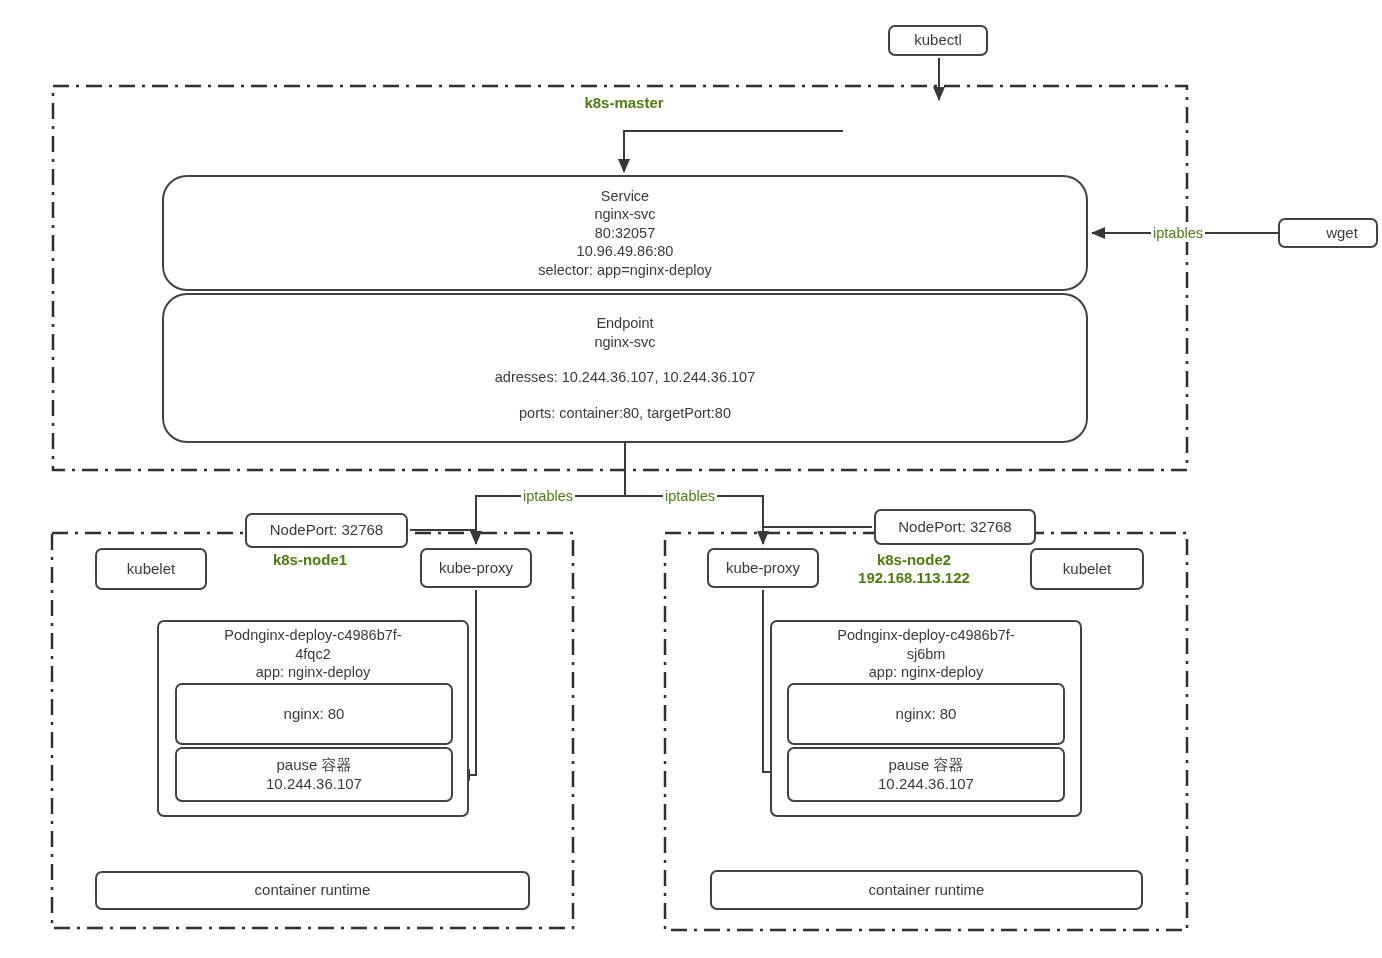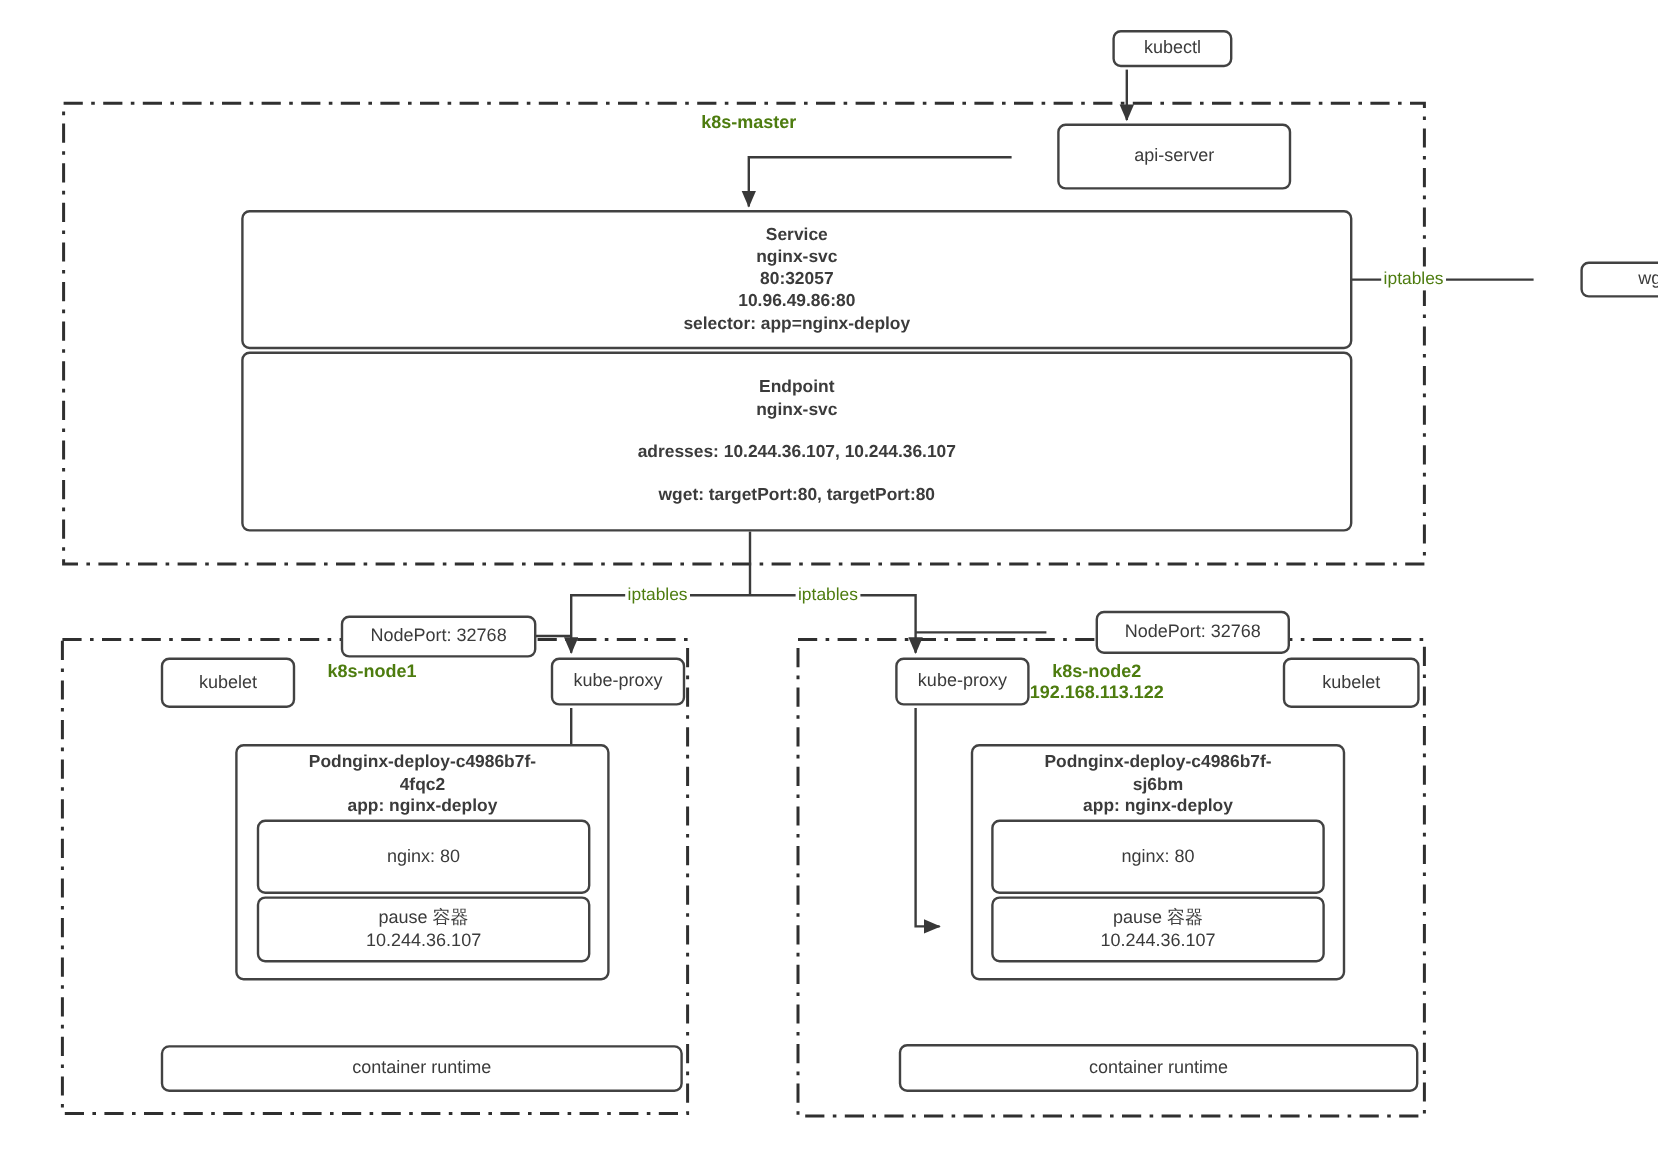--- a/index.html
+++ b/index.html
@@ -2,22 +2,22 @@
 <html><head>
 <meta charset="utf-8">
 <style>
   html,body { margin:0; padding:0; background:#ffffff; }
   .stage { position:relative; width:1382px; height:958px; background:#ffffff;
            font-family:"Liberation Sans", sans-serif; overflow:hidden; }
   .wires { position:absolute; left:0; top:0; }
   .box { position:absolute; box-sizing:border-box; background:#ffffff;
          border:2px solid #424242; border-radius:7px;
          display:flex; flex-direction:column; align-items:center; justify-content:center;
-         text-align:center; color:#3b3b3b; font-size:15px; line-height:18.5px;margin-left:39px; }
-  .bold { font-weight:700; font-size:14.5px; }
+         text-align:center; color:#3b3b3b; font-size:15px; line-height:18.5px; }
+  .bold { font-weight:400; font-size:14.5px;border-radius:25px; }
   .pod { justify-content:flex-start; padding-top:4px; }
   .gap { margin-top:17px; }
   .plain-label { position:absolute; text-align:center; color:#4d7c0f;
                  font-weight:700; font-size:15px; line-height:18px; }
   .wire-label { position:absolute; background:#ffffff; color:#4d7c0f;
                 font-size:14.5px; line-height:18px; padding:0 2px; }
 </style>
 </head>
 <body>
 
@@ -43,23 +43,20 @@
     <polyline points="410,530 476,530" fill="none" stroke="#3b3b3b" stroke-width="2"></polyline>
     <polyline points="872,527 763,527" fill="none" stroke="#3b3b3b" stroke-width="2"></polyline>
     <polyline points="476,590 476,775 457,775" fill="none" stroke="#3b3b3b" stroke-width="2" marker-end="url(#arrow)"></polyline>
     <polyline points="763,590 763,772 783,772" fill="none" stroke="#3b3b3b" stroke-width="2" marker-end="url(#arrow)"></polyline>
   </svg>
 
   <div class="box" style="left:888px;top:25px;width:100px;height:31px;">
     <div>kubectl</div>
   </div>
 
-  <div class="box" style="left:842px;top:103px;width:195px;height:55px;">
-    <div>api-server</div>
-  </div>
 
   <div class="box" style="left:1278px;top:218px;width:100px;height:30px;padding-left:28px;">
     <div>wget</div>
   </div>
 
   <div class="plain-label" style="left:474px;top:94px;width:300px;">
     <div>k8s-master</div>
   </div>
 
   <div class="box bold" style="left:162px;top:175px;width:926px;height:116px;">
@@ -67,21 +64,21 @@
     <div>nginx-svc</div>
     <div>80:32057</div>
     <div>10.96.49.86:80</div>
     <div>selector: app=nginx-deploy</div>
   </div>
 
   <div class="box bold" style="left:162px;top:293px;width:926px;height:150px;">
     <div>Endpoint</div>
     <div>nginx-svc</div>
     <div class="gap">adresses: 10.244.36.107, 10.244.36.107</div>
-    <div class="gap">wget: targetPort:80, targetPort:80</div>
+    <div class="gap">ports: container:80, targetPort:80</div>
   </div>
 
   <div class="wire-label" style="left:1151px;top:224px;">iptables</div>
   <div class="wire-label" style="left:521px;top:487px;">iptables</div>
   <div class="wire-label" style="left:663px;top:487px;">iptables</div>
 
   <div class="box" style="left:245px;top:513px;width:163px;height:35px;">
     <div>NodePort: 32768</div>
   </div>
   <div class="box" style="left:874px;top:509px;width:162px;height:36px;">

